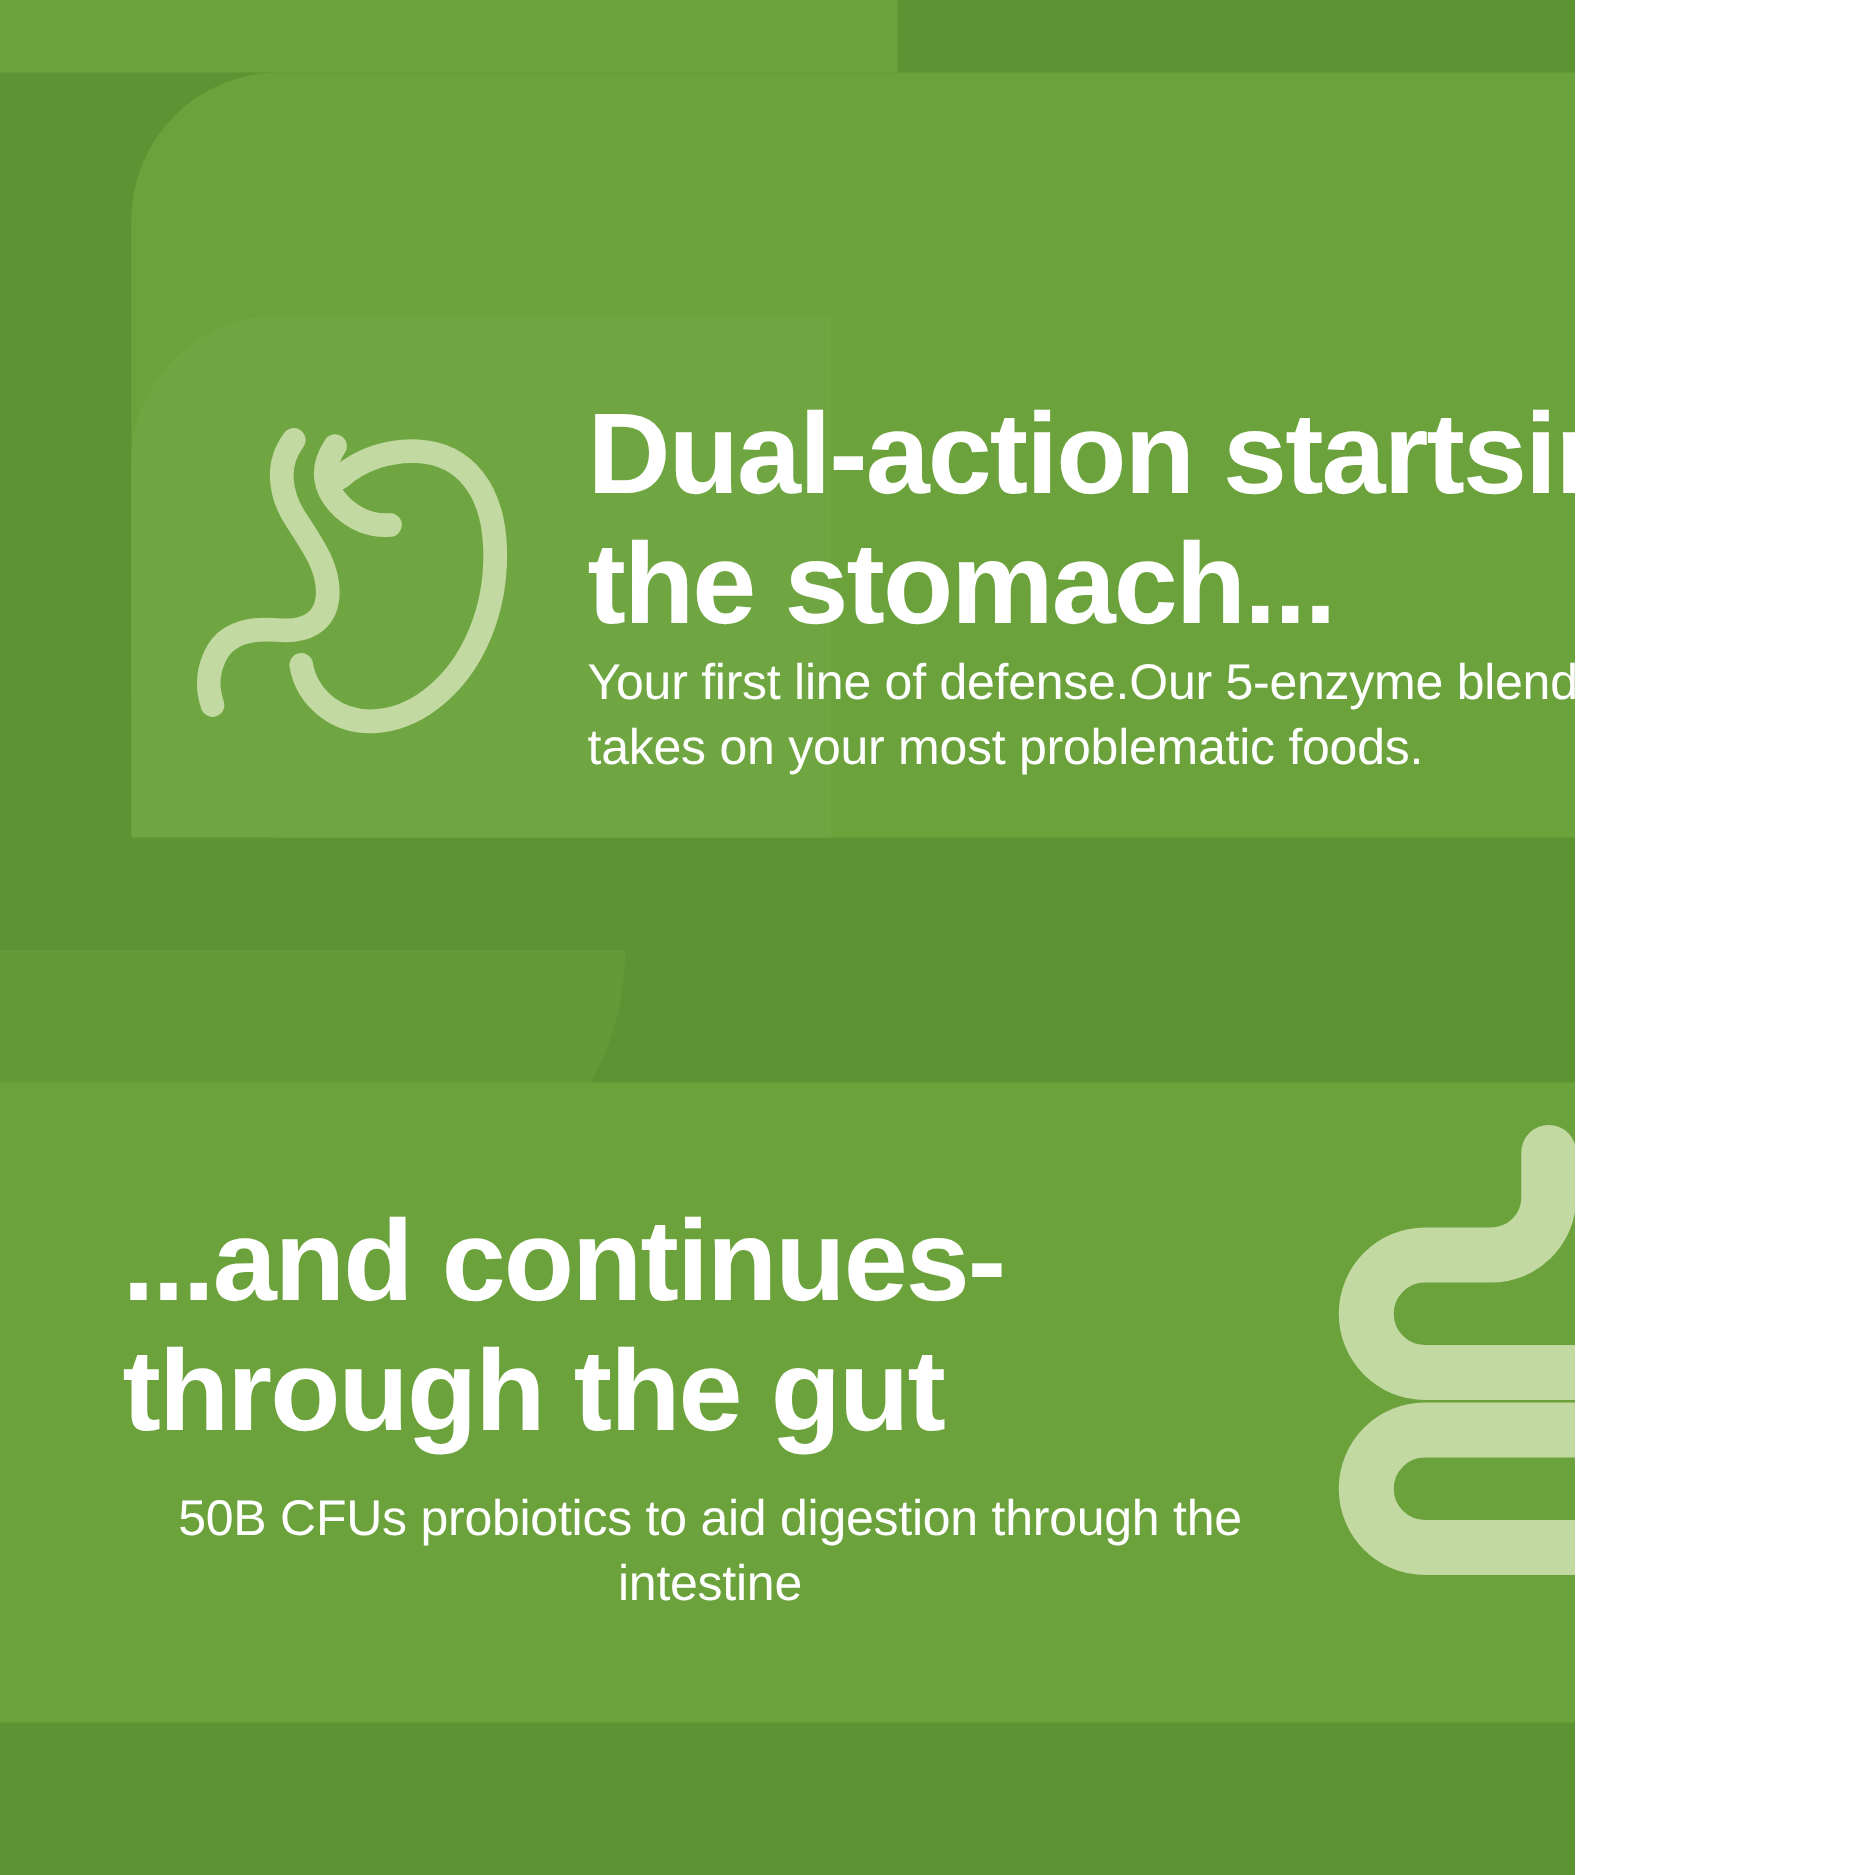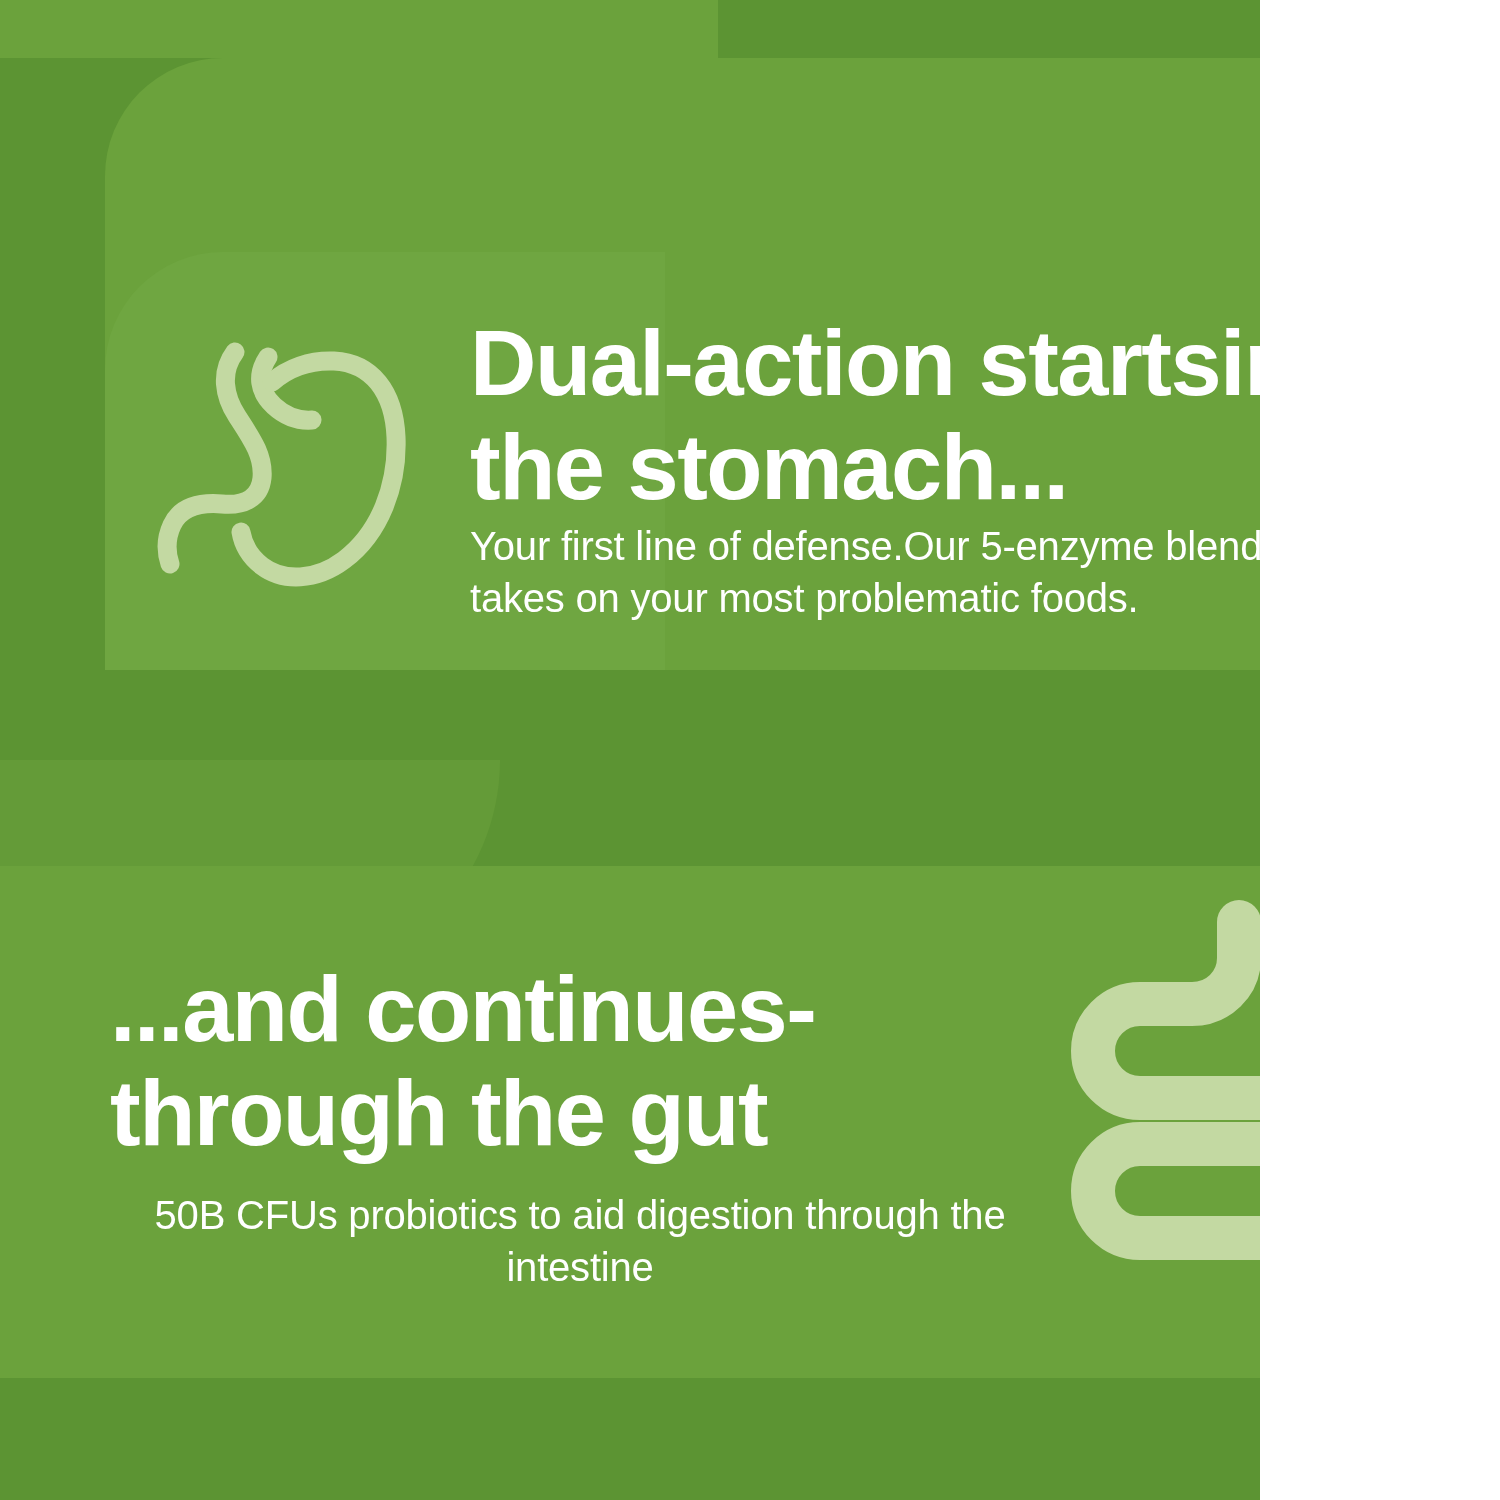--- a/index.html
+++ b/index.html
@@ -92,21 +92,21 @@
 
   
   .block-top {
     position: absolute;
     left: 470px;
     top: 312px;
     width: 940px;
   }
   .block-bottom {
     position: absolute;
-    left: 110px;
+    left: 98px;
     top: 958px;
     width: 940px;
   }
 
   .headline {
     margin: 0;
     color: #ffffff;
     font-family: "Liberation Sans", sans-serif;
     font-weight: 700;
     font-size: 92px;

